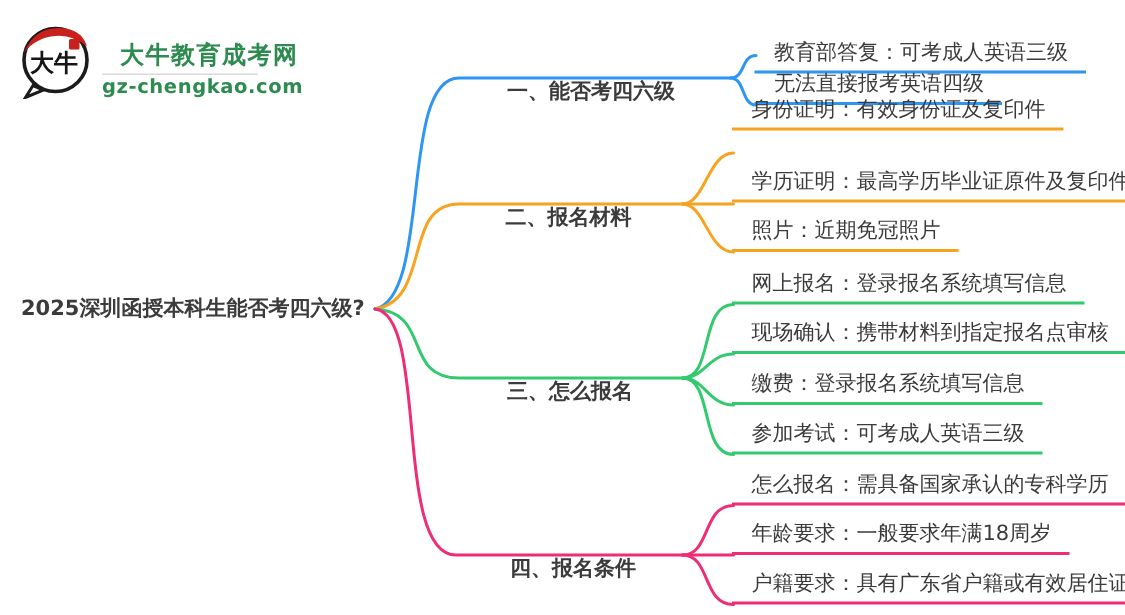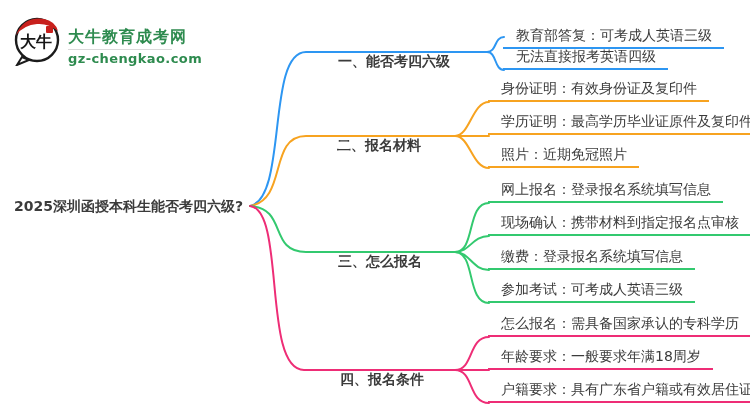--- a/index.html
+++ b/index.html
@@ -2,21 +2,21 @@
 <html><head>
 <meta charset="utf-8">
 <style>
   html,body{margin:0;padding:0;background:#fff;}
   body{width:750px;height:410px;font-family:"DejaVu Sans",sans-serif;}
   #canvas{position:relative;width:750px;height:410px;background:#fff;overflow:hidden;}
   #wires{position:absolute;left:0;top:0;width:750px;height:410px;}
 
   .brand{position:absolute;left:12px;top:12px;display:flex;align-items:flex-end;}
   .brand-text{margin-left:6px;}
-  .brand-name{font-size:16px;font-weight:bold;line-height:20px;letter-spacing:1px;}
+  .brand-name{font-size:16px;font-weight:bold;line-height:20px;letter-spacing:1px;margin-left:12px;}
   .brand-rule{height:1px;background:#d9d9d9;margin:2px 0 1px 0;width:104px;}
   .brand-domain{font-size:13px;font-weight:bold;line-height:15px;letter-spacing:.4px;}
 
   .topic{position:absolute;left:14px;top:196px;font-size:14px;font-weight:600;
          color:#3b3b3b;line-height:20px;white-space:nowrap;}
 
   .blabel{position:absolute;font-size:14px;font-weight:600;color:#3b3b3b;
           line-height:24px;height:26px;white-space:nowrap;margin-top:23px;}
   .b1l{left:338px;top:26px;}
   .b2l{left:337px;top:110px;}
@@ -74,21 +74,21 @@
   <div class="topic">2025深圳函授本科生能否考四六级?</div>
 
   <div class="blabel b1l">一、能否考四六级</div>
   <div class="blabel b2l">二、报名材料</div>
   <div class="blabel b4l">四、报名条件</div>
   <div class="blabel b3l">三、怎么报名</div>
 
   <div class="child c-b1" style="top: 13px; border-bottom-color: rgb(45, 150, 242); margin-top: 12px;">教育部答复：可考成人英语三级</div>
   <div class="child c-b1" style="top: 46px; border-bottom-color: rgb(45, 150, 242);">无法直接报考英语四级</div>
 
-  <div class="child c-oth" style="top: 78px; border-bottom-color: rgb(247, 163, 32);">身份证明：有效身份证及复印件</div>
+  <div class="child c-oth" style="top: 63px; border-bottom-color: rgb(247, 163, 32);">身份证明：有效身份证及复印件</div>
   <div class="child c-oth" style="top: 111px; border-bottom-color: rgb(247, 163, 32);">学历证明：最高学历毕业证原件及复印件</div>
   <div class="child c-oth" style="top: 144px; border-bottom-color: rgb(247, 163, 32);">照片：近期免冠照片</div>
 
   <div class="child c-oth" style="top: 179px; border-bottom-color: rgb(51, 201, 111);">网上报名：登录报名系统填写信息</div>
   <div class="child c-oth" style="top: 212px; border-bottom-color: rgb(51, 201, 111);">现场确认：携带材料到指定报名点审核</div>
   <div class="child c-oth" style="top: 246px; border-bottom-color: rgb(51, 201, 111);">缴费：登录报名系统填写信息</div>
   <div class="child c-oth" style="top: 279px; border-bottom-color: rgb(51, 201, 111);">参加考试：可考成人英语三级</div>
 
   <div class="child c-oth" style="top: 313px; border-bottom-color: rgb(238, 45, 118);">怎么报名：需具备国家承认的专科学历</div>
   <div class="child c-oth" style="top: 346px; border-bottom-color: rgb(238, 45, 118);">年龄要求：一般要求年满18周岁</div>

